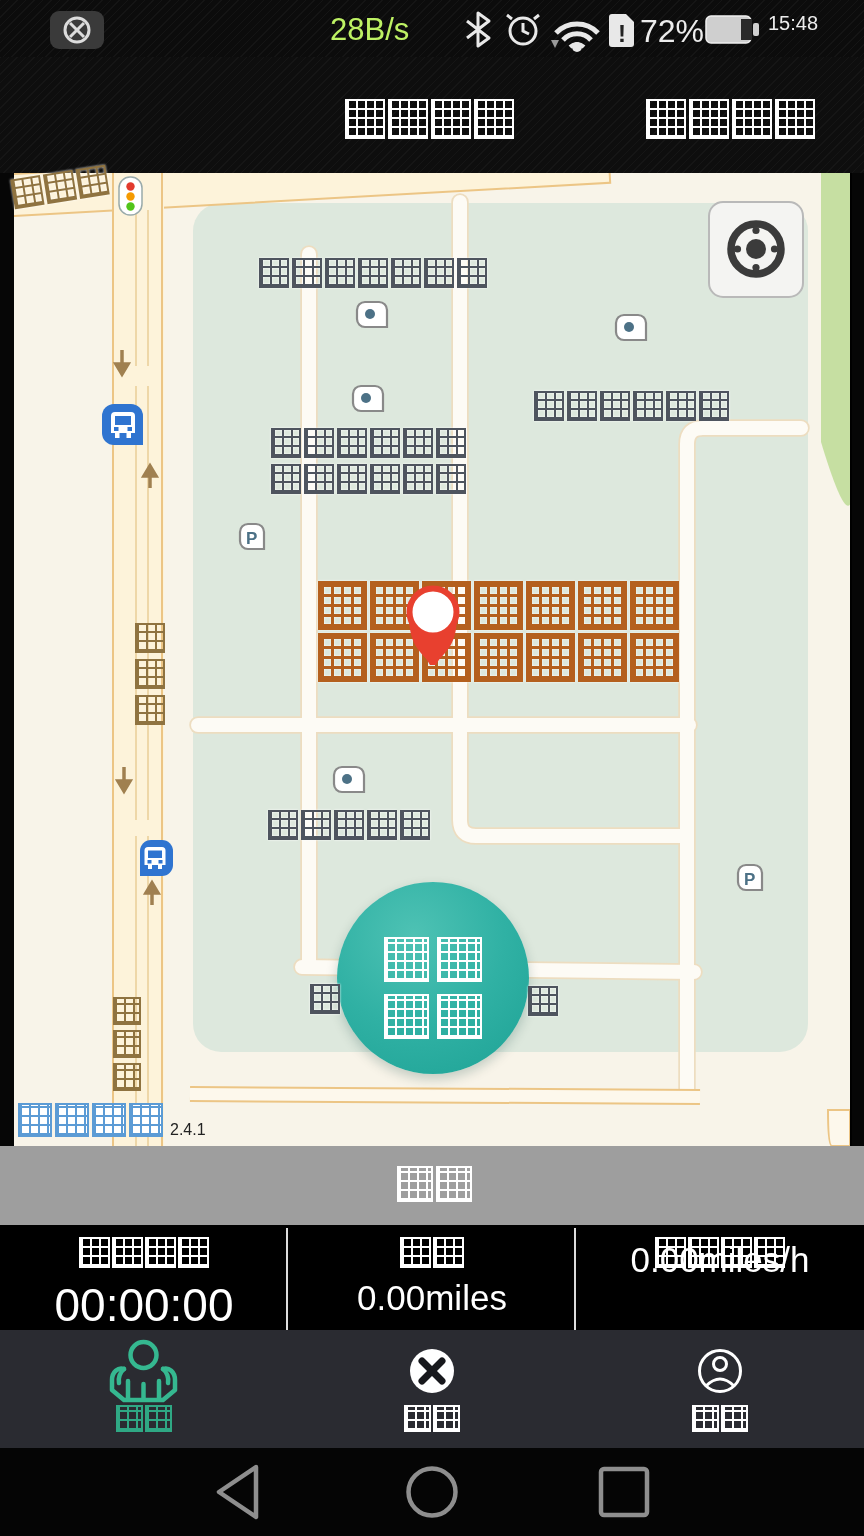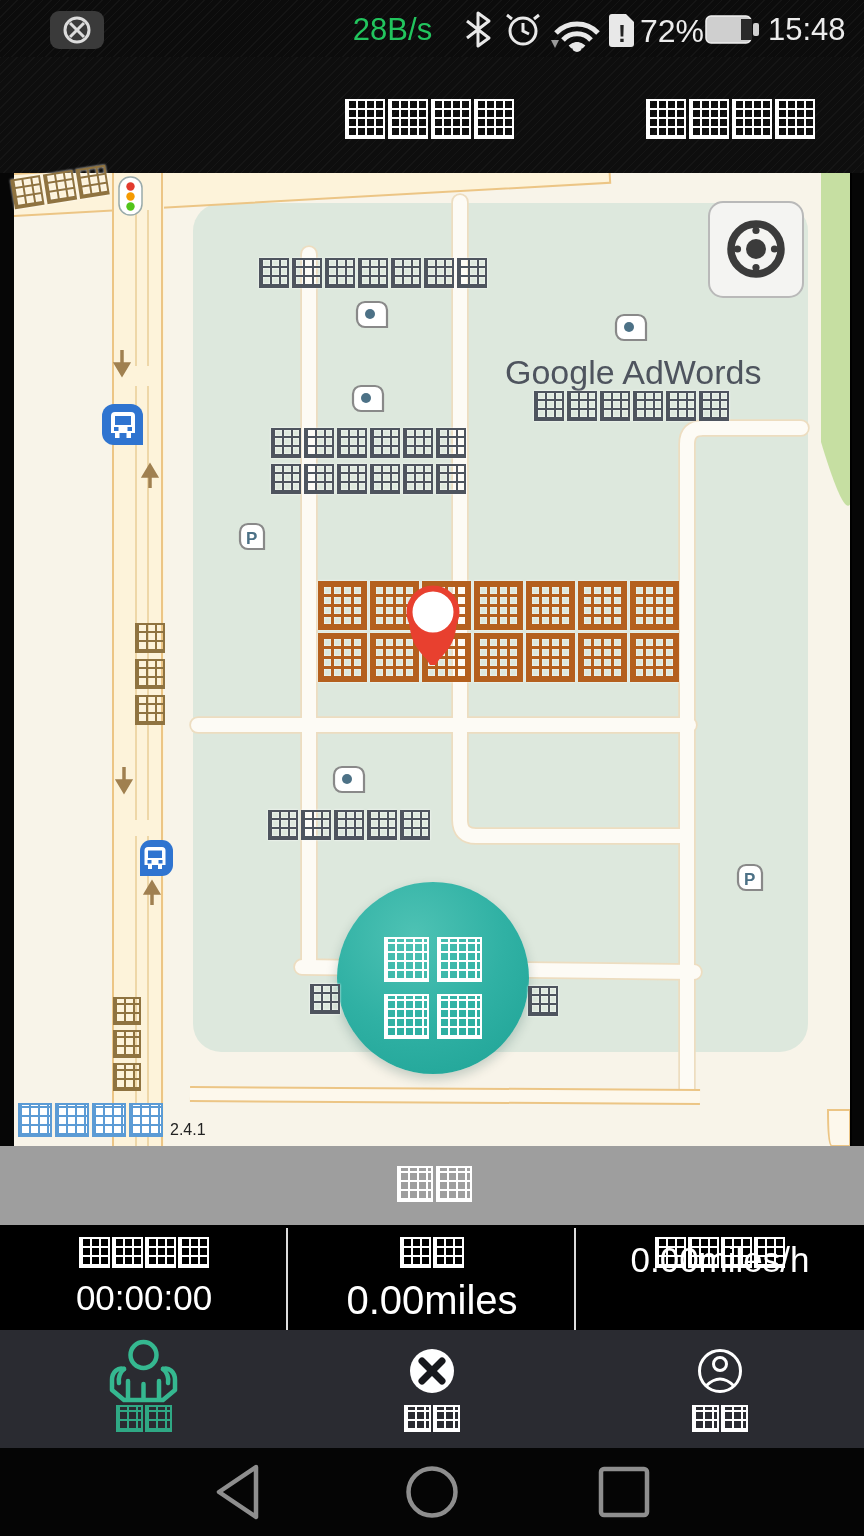--- a/index.html
+++ b/index.html
@@ -198,21 +198,20 @@
 <div class="z halo" style="left:259px;top:258px;color:#4e545e;--s:30px">
       <i></i>
       <i></i>
       <i></i>
       <i></i>
       <i></i>
       <i></i>
       <i></i>
     </div>
 
-<div class="abs" style="left:505px;top:353px;white-space:nowrap;font-size:34px;color:#4e545e">Google AdWords</div>
 
 <div class="z halo" style="left:534px;top:391px;color:#4e545e;--s:30px">
       <i></i>
       <i></i>
       <i></i>
       <i></i>
       <i></i>
       <i></i>
     </div>
 
@@ -337,48 +336,48 @@
   <text x="618" y="42" font-size="24" font-weight="bold" fill="#222">!</text>
       </g>
 
   <g>
         <rect x="706" y="16" width="45" height="27" rx="5" fill="#cfcfcf" stroke="#efefef" stroke-width="1.5"></rect>
   <rect x="741" y="19" width="11" height="21" fill="#2a2a2a"></rect>
   <rect x="753" y="23" width="6" height="13" rx="2" fill="#cfcfcf"></rect>
       </g>
 </svg>
 
-<div class="abs" style="left:330px;top:12px;width:125px;text-align:center;font-size:31px;color:#22c55e">28B/s</div>
+<div class="abs" style="left:330px;top:12px;width:125px;text-align:left;font-size:31px;color:#bef264">28B/s</div>
 
 <div class="abs" style="left:640px;top:13px;font-size:32px;color:#ececec">72%</div>
 
-<div class="abs" style="left:768px;top:12px;font-size:31px;color:#ececec">15:48</div>
+<div class="abs" style="left:768px;top:12px;font-size:20px;color:#ececec">15:48</div>
 
 <div class="z" style="left:79px;top:1237px;color:#fff;--s:31px;gap:2px">
       <i></i>
       <i></i>
       <i></i>
       <i></i>
     </div>
 
 <div class="z" style="left:400px;top:1237px;color:#fff;--s:31px;gap:2px">
       <i></i>
       <i></i>
     </div>
 
 <div class="z" style="left:655px;top:1237px;color:#fff;--s:31px;gap:2px">
       <i></i>
       <i></i>
       <i></i>
       <i></i>
     </div>
 
-<div class="abs" style="left:0;top:1278px;width:288px;text-align:center;font-size:35px;color:#fff">00:00:00</div>
-
-<div class="abs" style="left:288px;top:1278px;width:288px;text-align:center;font-size:40px;color:#fff">0.00miles</div>
+<div class="abs" style="left:0;top:1278px;width:288px;text-align:center;font-size:46px;color:#fff">00:00:00</div>
+
+<div class="abs" style="left:288px;top:1278px;width:288px;text-align:center;font-size:35px;color:#fff">0.00miles</div>
 
 <div class="abs" style="left:576px;top:1240px;width:288px;text-align:center;font-size:35px;color:#fff">0.00miles/h</div>
 
 <svg class="abs" style="left:0;top:1330px" width="864" height="118" viewBox="0 1330 864 118">
 
   <g stroke="#35b890" stroke-width="4.5" fill="none" stroke-linecap="round" stroke-linejoin="round">
     <circle cx="143.5" cy="1355" r="13"></circle>
     <path d="M124 1369 C118 1367 112 1372 112 1380 L112 1390 L124 1400 L163 1400 L175 1390 L175 1380 C175 1372 169 1367 163 1369"></path>
     <path d="M124 1369 C120 1372 118 1378 119 1383"></path>
     <path d="M163 1369 C167 1372 169 1378 168 1383"></path>

